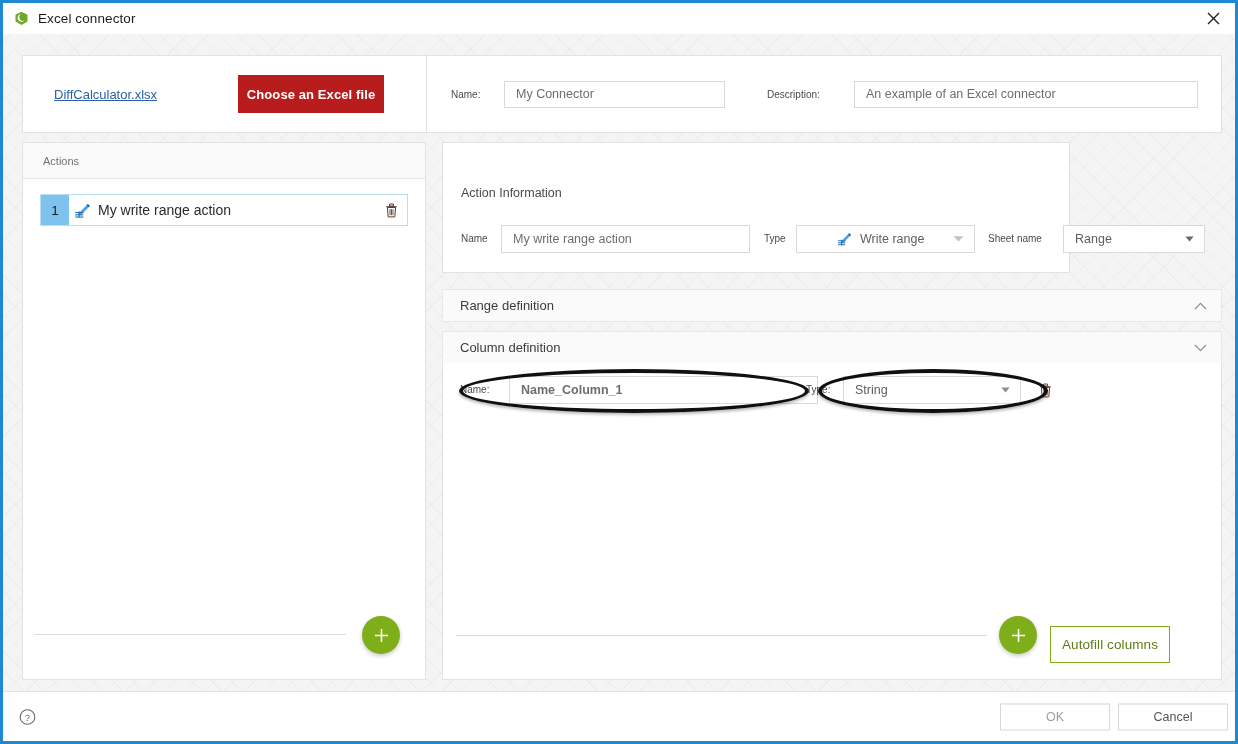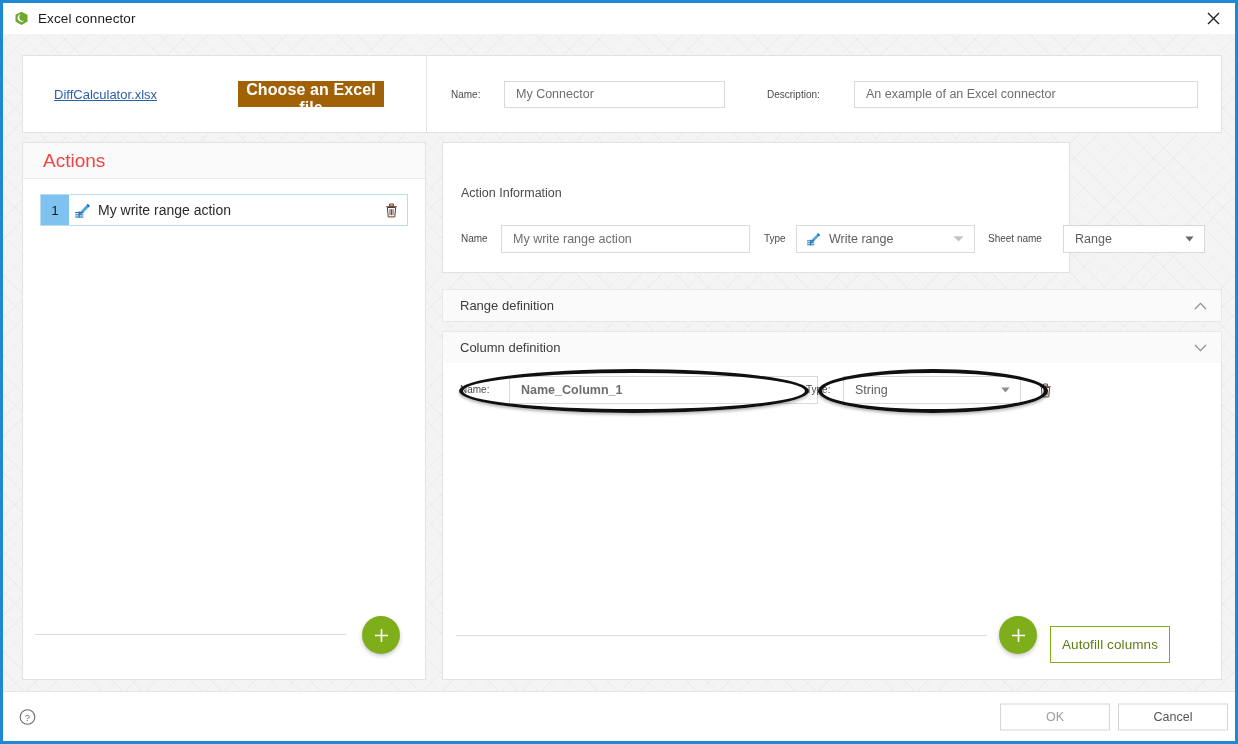--- a/index.html
+++ b/index.html
@@ -97,24 +97,24 @@
     font-size: 13px;
     color: #2b5fa8;
     text-decoration: underline;
     cursor: pointer;
     white-space: nowrap;
   }
 
   #choose-file-btn {
     position: absolute;
     left: 215px;
-    width: 146px; height: 26px;
-    background: #a16207;
+    width: 146px; height: 38px;
+    background: #b91c1c;
     color: #ffffff;
-    font-size: 16px;
+    font-size: 13px;
     font-weight: bold;
     border: none;
     cursor: pointer;
     font-family: "Liberation Sans", sans-serif;
     letter-spacing: 0.1px;
   }
 
   #meta-section {
     flex: 1;
     height: 100%;
@@ -153,22 +153,22 @@
 
   #actions-header {
     height: 36px;
     border-bottom: 1px solid #e9e9e9;
     display: flex;
     align-items: center;
     padding-left: 20px;
     background: #fafafa;
   }
   #actions-header-title {
-    font-size: 19px;
-    color: #ef4444;
+    font-size: 11px;
+    color: #737373;
   }
 
   #action-list { position: relative; padding-top: 15px; }
 
   .action-row {
     margin: 0 17px;
     height: 32px;
     display: flex;
     align-items: stretch;
     border: 1px solid #bcdcf2;
@@ -244,21 +244,21 @@
   #action-info-title {
     position: absolute;
     left: 18px; top: 43px;
     font-size: 12.5px;
     color: #4a4a4a;
   }
 
   #ai-name-label  { position: absolute; left: 18px;  top: 90px; }
   #ai-name-input  { position: absolute; left: 58px;  top: 82px; width: 249px; height: 28px; }
   #ai-type-label  { position: absolute; left: 321px; top: 90px; }
-  #ai-type-select { position: absolute; left: 353px; top: 82px; width: 179px; height: 28px; }
+  #ai-type-select { position: absolute; left: 353px; top: 82px; width: 179px; height: 28px; padding-left: 31px; }
   #ai-sheet-label { position: absolute; left: 545px; top: 90px; }
   #ai-sheet-select{ position: absolute; left: 620px; top: 82px; width: 142px; height: 28px; }
 
   .select-box {
     border: 1px solid #d9d9d9;
     background: #ffffff;
     display: flex;
     align-items: center;
     font-size: 12.5px;
     color: #5e5e5e;

